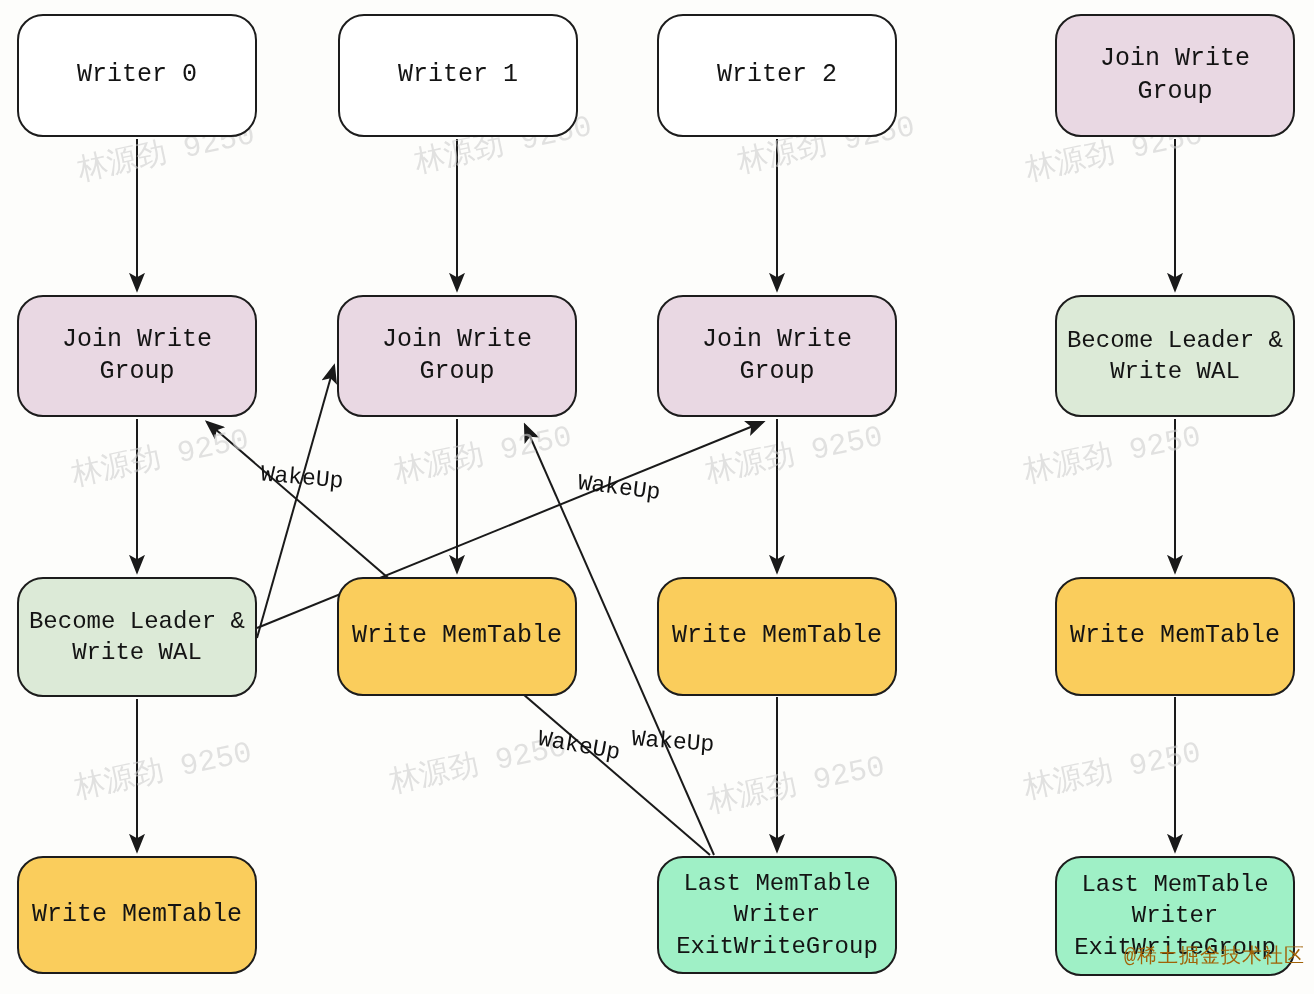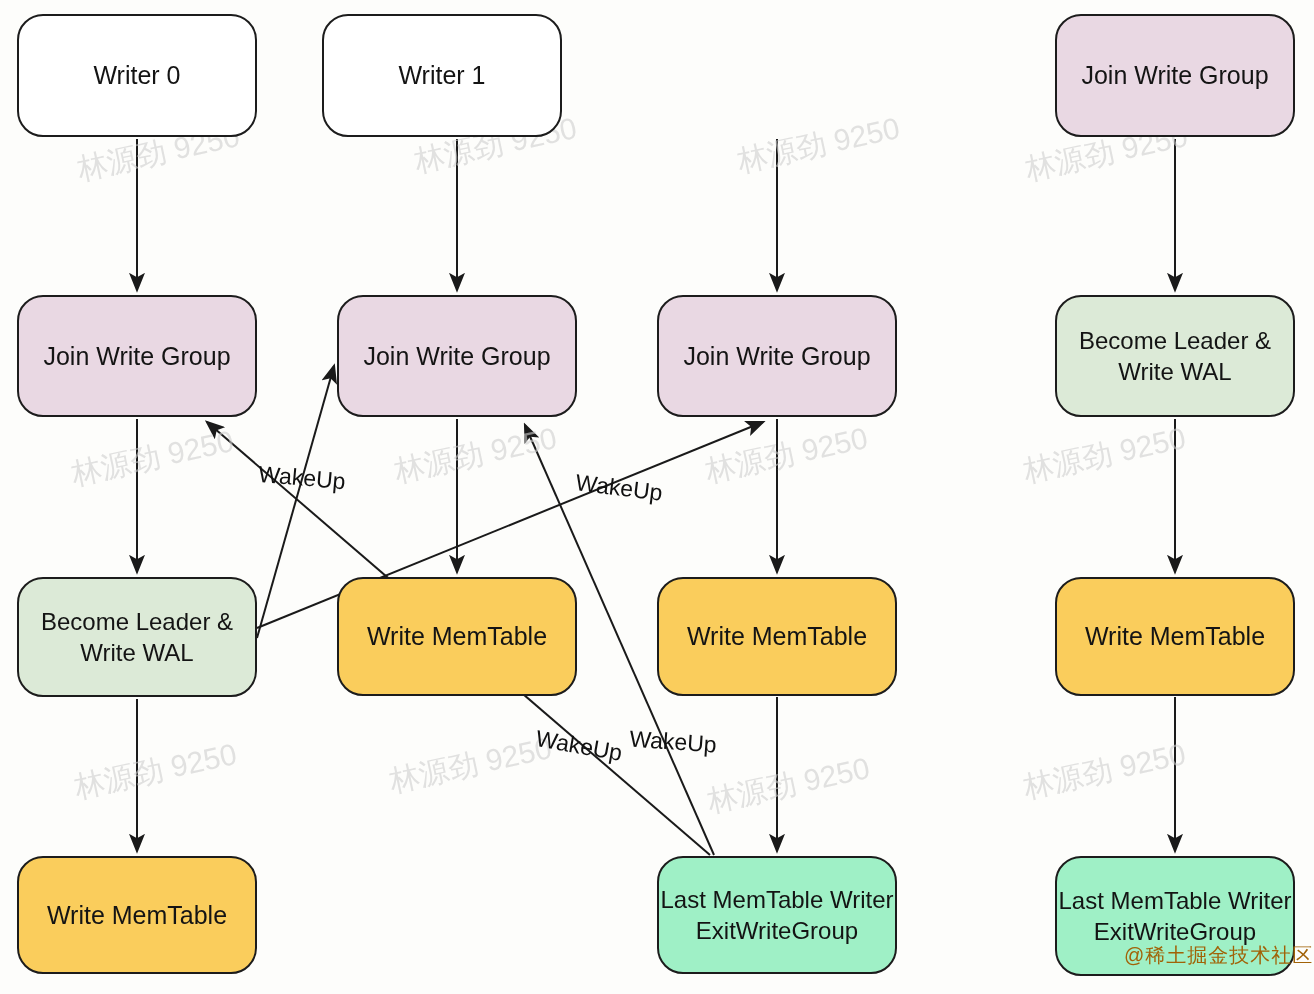--- a/index.html
+++ b/index.html
@@ -1,19 +1,19 @@
 <!DOCTYPE html>
 <html><head>
 <meta charset="utf-8">
 <style>
   html,body{margin:0;padding:0;background:#ffffff;}
   .stage{
     position:relative;width:1314px;height:994px;overflow:hidden;
     background:#fdfdfb;
-    font-family:Liberation Sans, sans-serif;
+    font-family:Liberation Mono, monospace;
   }
   .edges{position:absolute;left:0;top:0;z-index:1;}
   .node{
     position:absolute;width:240px;box-sizing:border-box;z-index:2;
     border:2.5px solid #1c1c1c;border-radius:26px;
     display:flex;align-items:center;justify-content:center;
     text-align:center;white-space:pre-line;
     font-size:25px;line-height:1.3;color:#141414;
   }
   .node.small{font-size:24px;}
@@ -54,21 +54,22 @@
       <line x1="777" y1="697" x2="777" y2="851" marker-end="url(#ah)"></line>
       <line x1="1175" y1="697" x2="1175" y2="851" marker-end="url(#ah)"></line>
       <line x1="257" y1="638" x2="334" y2="366" marker-end="url(#ah)"></line>
       <line x1="257" y1="628" x2="763" y2="422" marker-end="url(#ah)"></line>
       <line x1="710" y1="855" x2="207" y2="422" marker-end="url(#ah)"></line>
       <line x1="714" y1="855" x2="525" y2="425" marker-end="url(#ah)"></line>
     </g>
   </svg>
 
   <div class="node" style="left: 17px; top: 14px; height: 123px; background: rgb(255, 255, 255);">Writer 0</div>
-  <div class="node" style="left: 322px; top: 14px; height: 123px; background: rgb(255, 255, 255);">Writer 1</div>
+  <div class="node" style="left: 338px; top: 14px; height: 123px; background: rgb(255, 255, 255);">Writer 1</div>
+  <div class="node" style="left: 657px; top: 14px; height: 123px; background: rgb(255, 255, 255);">Writer 2</div>
   <div class="node" style="left: 1055px; top: 14px; height: 123px; background: rgb(233, 216, 227);">Join Write Group</div>
 
   <div class="node" style="left: 17px; top: 295px; height: 122px; background: rgb(233, 216, 227);">Join Write Group</div>
   <div class="node" style="left: 337px; top: 295px; height: 122px; background: rgb(233, 216, 227);">Join Write Group</div>
   <div class="node" style="left: 657px; top: 295px; height: 122px; background: rgb(233, 216, 227);">Join Write Group</div>
   <div class="node small" style="left: 1055px; top: 295px; height: 122px; background: rgb(220, 234, 215);">Become Leader &amp;
 Write WAL</div>
 
   <div class="node small" style="left: 17px; top: 577px; height: 120px; background: rgb(220, 234, 215);">Become Leader &amp;
 Write WAL</div>

